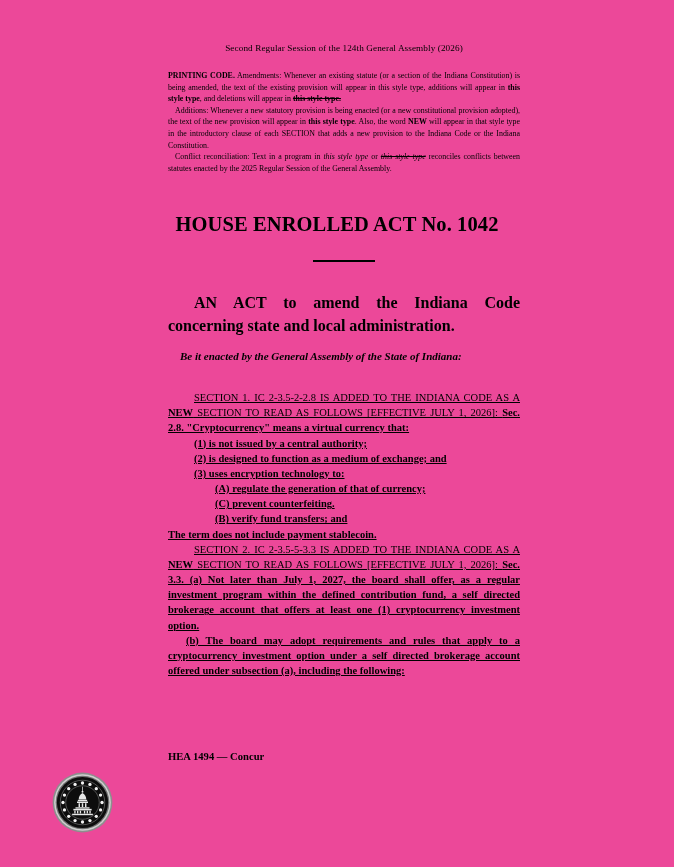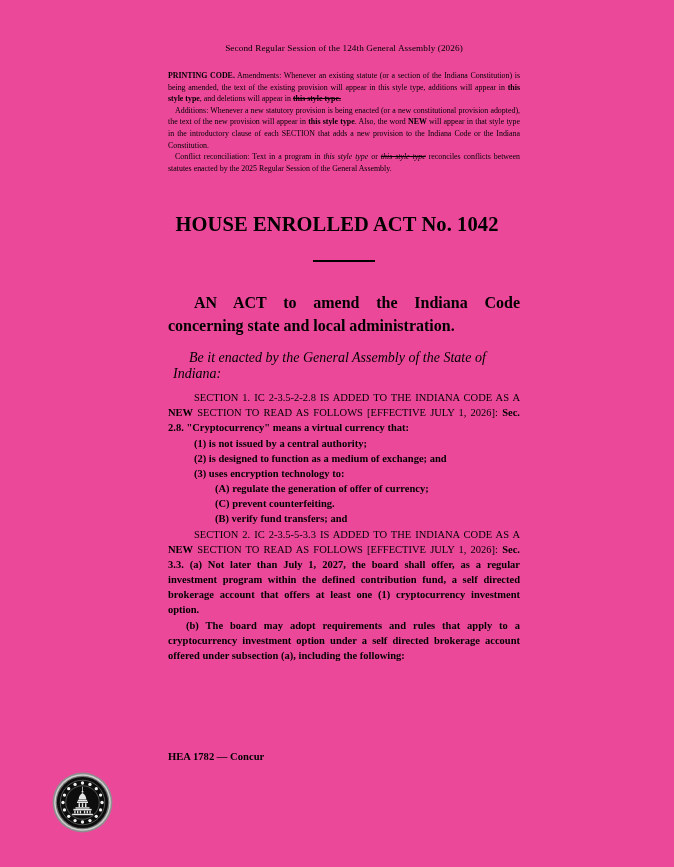--- a/index.html
+++ b/index.html
@@ -78,41 +78,42 @@
     top: 291px;
     width: 352px;
     font-size: 16px;
     line-height: 1.46;
     text-align: justify;
     text-indent: 26px;
     font-weight: bold;
   }
   .enacting {
     position: absolute;
-    left: 173px;
+    left: 164px;
     top: 350px;
     width: 352px;
-    font-size: 14px;
-    font-weight: normal;
+    font-size: 11px;
+    font-weight: bold;
     font-style: italic;
     text-indent: 16px;
   }
 
   
   .statute {
     position: absolute;
     left: 168px;
     top: 390px;
     width: 352px;
     font-size: 10.5px;
     line-height: 1.445;
   }
   .statute p {
     margin: 0;
     text-align: justify;
+    text-decoration: underline;
   }
   .sec-lead {
     text-indent: 26px;
   }
   .lvl1 {
     padding-left: 26px;
     text-align: left;
   }
   .lvl2 {
     padding-left: 47px;
@@ -163,32 +164,33 @@
   <div class="enacting">Be it enacted by the General Assembly of the State of Indiana:</div>
 
   <div class="statute">
 
     <p class="sec-lead"><span>SECTION 1. IC 2-3.5-2-2.8 IS ADDED TO THE INDIANA CODE AS A </span><span class="b">NEW</span><span> SECTION TO READ AS FOLLOWS [EFFECTIVE JULY 1, 2026]: </span><span class="b">Sec. 2.8. "Cryptocurrency" means a virtual currency that:</span></p>
 
     <p class="lvl1 b">(1) is not issued by a central authority;</p>
     <p class="lvl1 b">(2) is designed to function as a medium of exchange; and</p>
     <p class="lvl1 b">(3) uses encryption technology to:</p>
 
-    <p class="lvl2 b">(A) regulate the generation of offer of currency;</p>
+    <p class="lvl2 b">(A) regulate the generation of that of currency;</p>
     <p class="lvl2 b">(C) prevent counterfeiting.</p>
     <p class="lvl2 b">(B) verify fund transfers; and</p>
 
+    <p class="flush b">The term does not include payment stablecoin.</p>
 
     <p class="sec-lead"><span>SECTION 2. IC 2-3.5-5-3.3 IS ADDED TO THE INDIANA CODE AS A </span><span class="b">NEW</span><span> SECTION TO READ AS FOLLOWS [EFFECTIVE JULY 1, 2026]: </span><span class="b">Sec. 3.3. (a) Not later than July 1, 2027, the board shall offer, as a regular investment program within the defined contribution fund, a self directed brokerage account that offers at least one (1) cryptocurrency investment option.</span></p>
 
     <p class="para-ind b">(b) The board may adopt requirements and rules that apply to a cryptocurrency investment option under a self directed brokerage account offered under subsection (a), including the following:</p>
 
   </div>
 
-  <div class="footer-id">HEA 1782 — Concur</div>
+  <div class="footer-id">HEA 1494 — Concur</div>
 
   <svg class="seal" viewBox="0 0 100 100">
     <circle cx="50" cy="50" r="49" fill="#8e8e8e"></circle>
     <circle cx="50" cy="50" r="46.5" fill="#cfcfcf"></circle>
     <circle cx="50" cy="50" r="44" fill="#6f6f6f"></circle>
     <circle cx="50" cy="50" r="42" fill="#0d0d0d"></circle>
     <circle cx="50" cy="50" r="36.5" fill="none" stroke="#9a9a9a" stroke-width="0.8"></circle>
     <circle cx="50" cy="50" r="27.5" fill="none" stroke="#9a9a9a" stroke-width="0.8"></circle>
     <g fill="#f2f2f2">
       <circle cx="50" cy="18" r="2.7"></circle>

